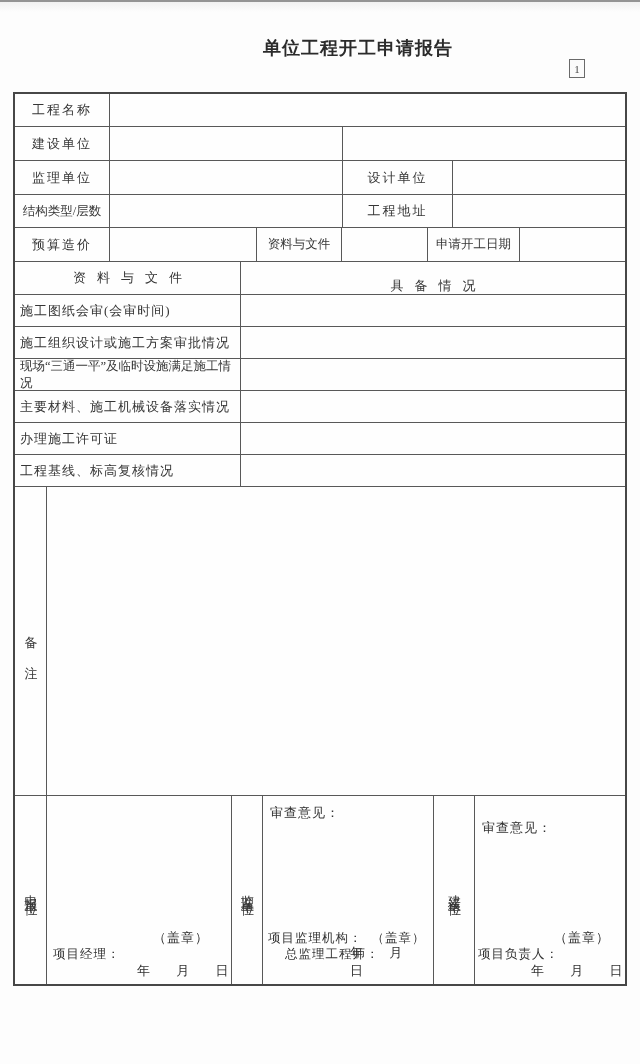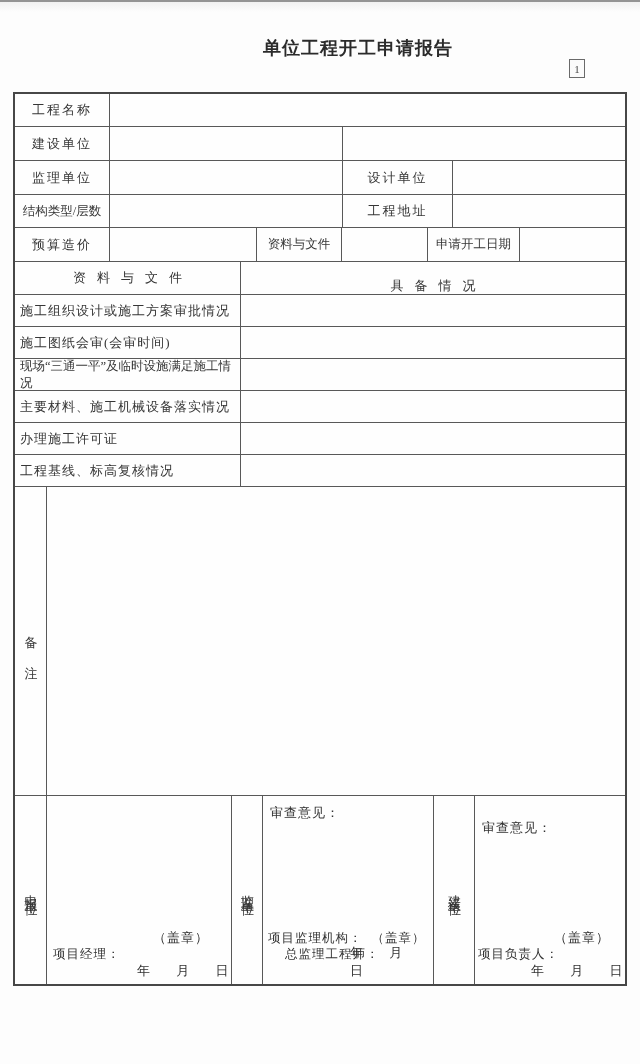--- a/index.html
+++ b/index.html
@@ -118,25 +118,25 @@
       <div class="cell label tight w92">申请开工日期</div>
       <div class="cell grow"></div>
     </div>
 
     <div class="row h32">
       <div class="cell sec-head w250">资料与文件</div>
       <div class="cell sec-head grow">具备情况</div>
     </div>
 
     <div class="row h31">
-      <div class="cell item-label w250">施工组织设计或施工方案审批情况</div>
+      <div class="cell item-label w250">施工图纸会审(会审时间)</div>
       <div class="cell grow"></div>
     </div>
     <div class="row h31">
-      <div class="cell item-label w250">施工图纸会审(会审时间)</div>
+      <div class="cell item-label w250">施工组织设计或施工方案审批情况</div>
       <div class="cell grow"></div>
     </div>
     <div class="row h31">
       <div class="cell item-label w250" style="letter-spacing:0;font-size:12.5px;">现场“三通一平”及临时设施满足施工情况</div>
       <div class="cell grow"></div>
     </div>
     <div class="row h31">
       <div class="cell item-label w250">主要材料、施工机械设备落实情况</div>
       <div class="cell grow"></div>
     </div>

